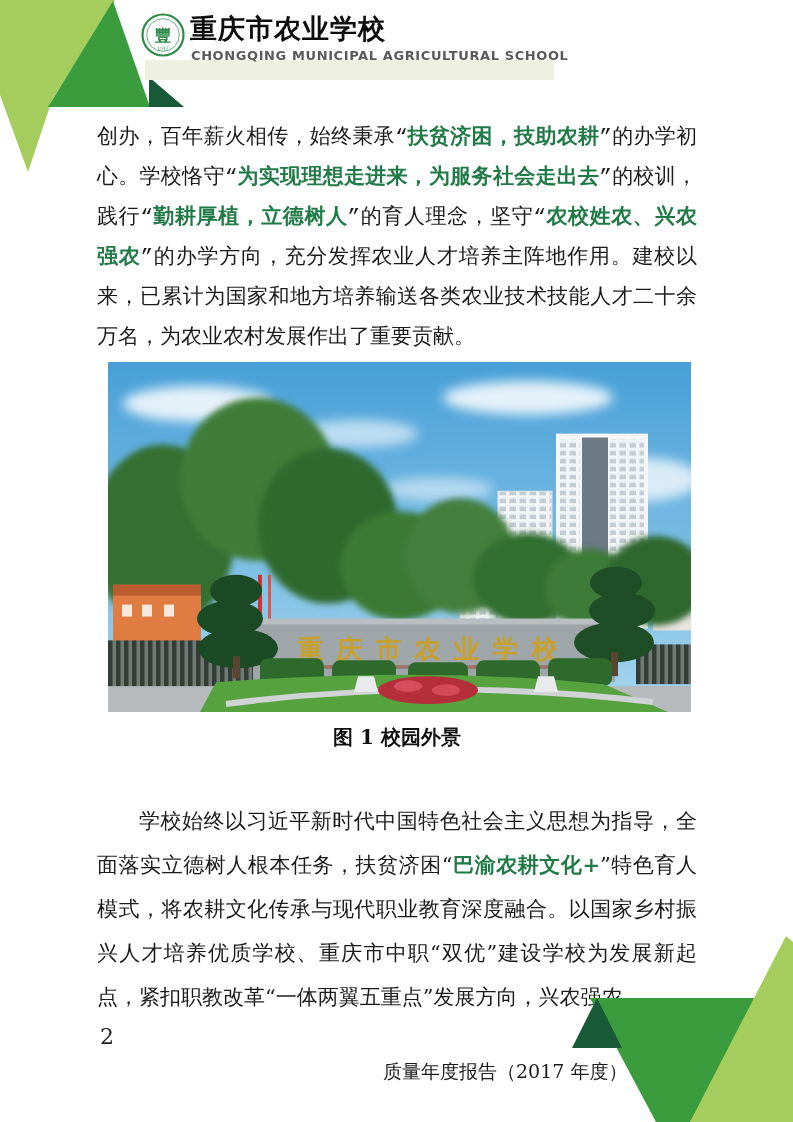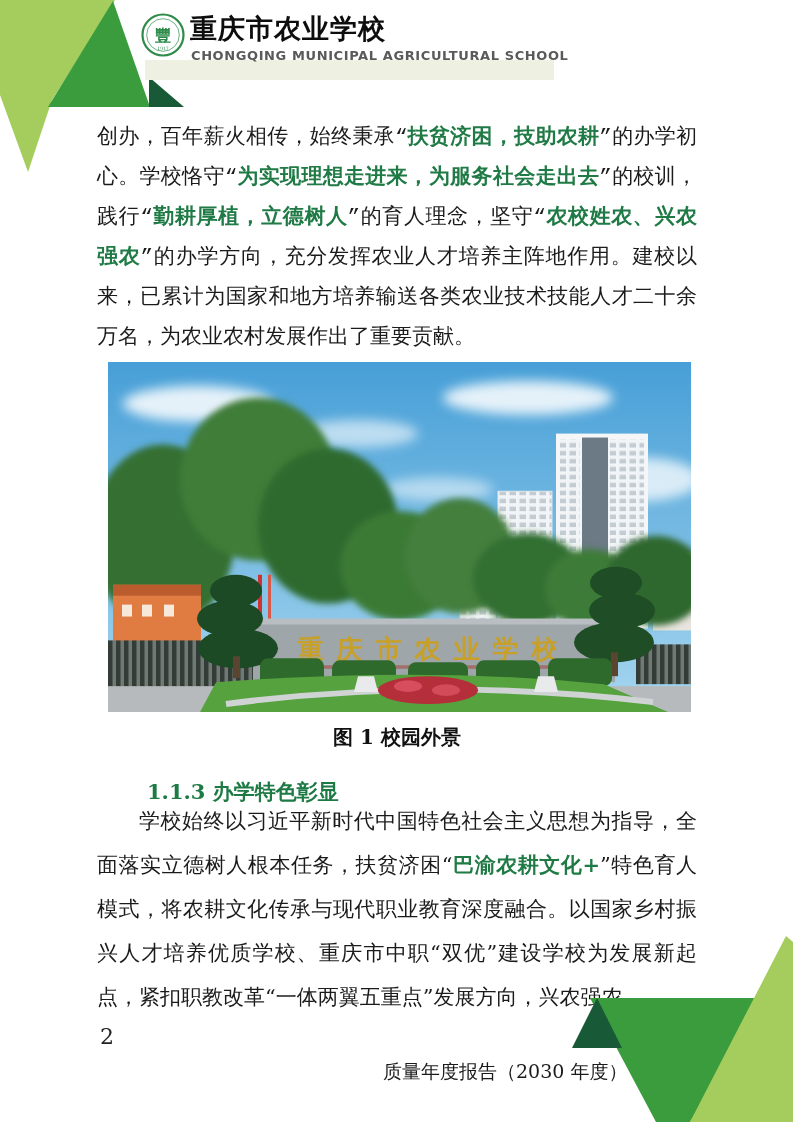--- a/index.html
+++ b/index.html
@@ -156,26 +156,25 @@
         <ellipse cx="300" cy="326" rx="14" ry="6" fill="#e05566" opacity=".8"></ellipse>
         <ellipse cx="338" cy="330" rx="14" ry="6" fill="#e05566" opacity=".7"></ellipse>
       </g>
       <path d="M250,316 l16,0 4,16 -24,0 z" fill="#e8eaec"></path>
       <path d="M430,316 l16,0 4,16 -24,0 z" fill="#e8eaec"></path>
     </svg>
   </div>
 
   <p class="caption">图 1  校园外景</p>
 
-  <h3 class="heading">1.1.3 办学特色彰显</h3>
 
   <p class="para" id="para2"><span>学校始终以习近平新时代中国特色社会主义思想为指导，全面落实立德树人根本任务，扶贫济困“</span><span class="hl">巴渝农耕文化+</span><span>”特色育人模式，将农耕文化传承与现代职业教育深度融合。以国家乡村振兴人才培养优质学校、重庆市中职“双优”建设学校为发展新起点，紧扣职教改革“一体两翼五重点”发展方向，兴农强农</span></p>
 
   <div class="page-num">2</div>
-  <div class="footer-title">质量年度报告（2030 年度）</div>
+  <div class="footer-title">质量年度报告（2017 年度）</div>
 
   <svg class="deco-bottom" width="240" height="190" viewBox="0 0 240 190">
     <polygon points="37,66 217,66 137,190 103,190" fill="#3a9c3c"></polygon>
     <polygon points="44,66 19,116 69,116" fill="#185a37"></polygon>
     <polygon points="233,4 240,10 240,190 137,190" fill="#a4cd5e"></polygon>
   </svg>
 
 </div>
 
 </body></html>

